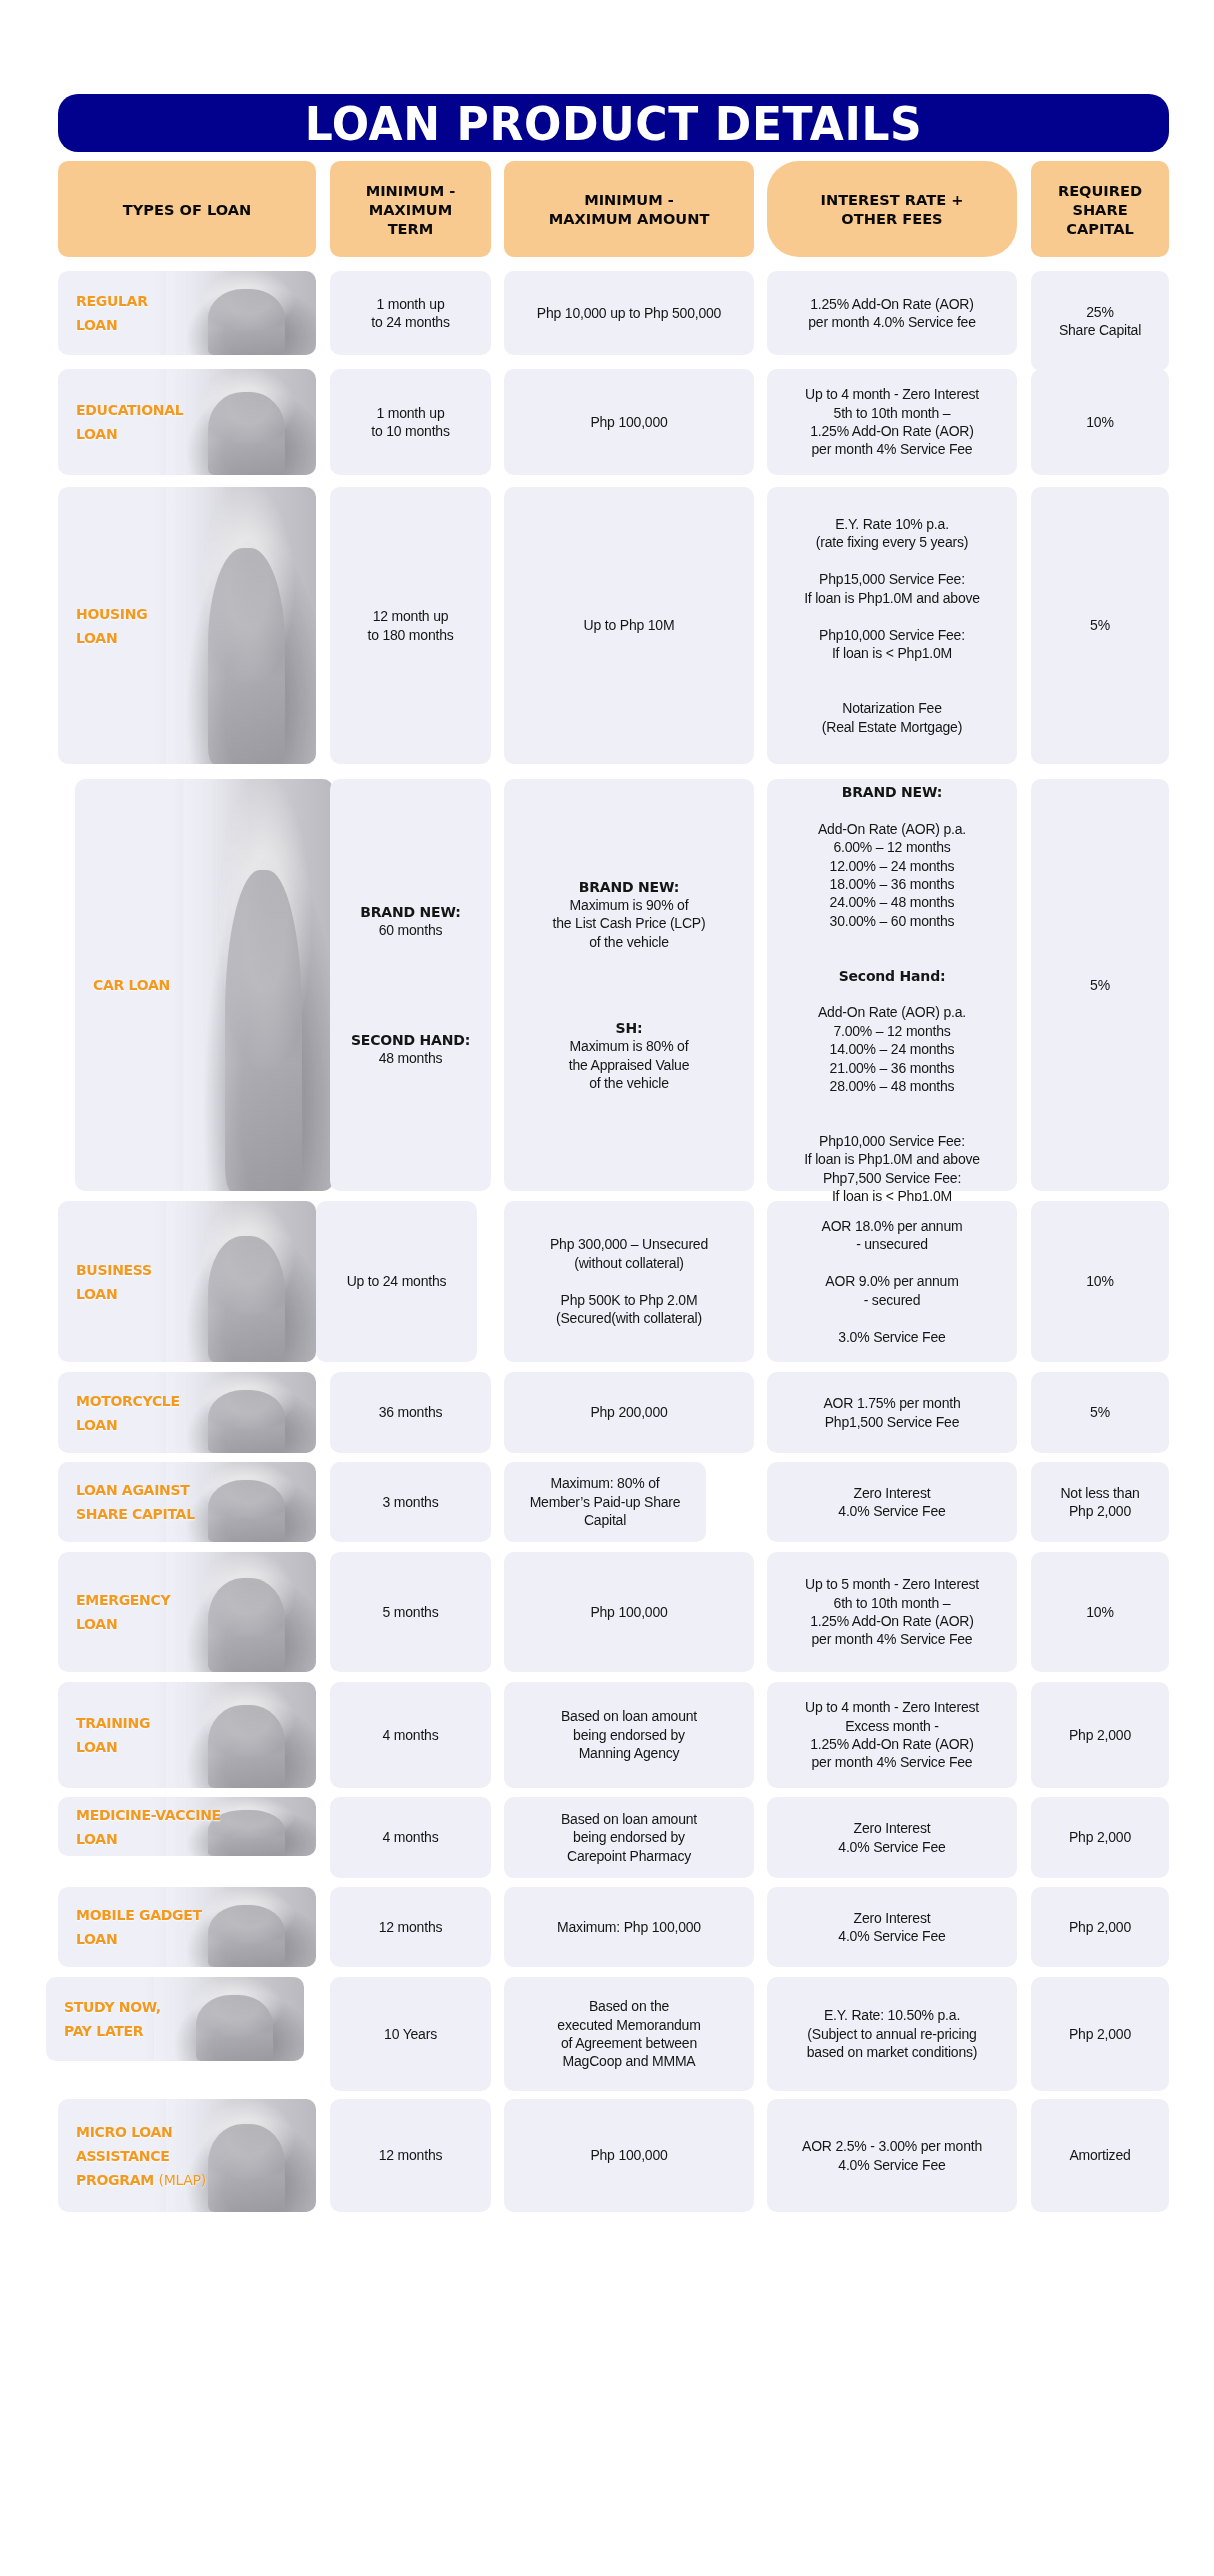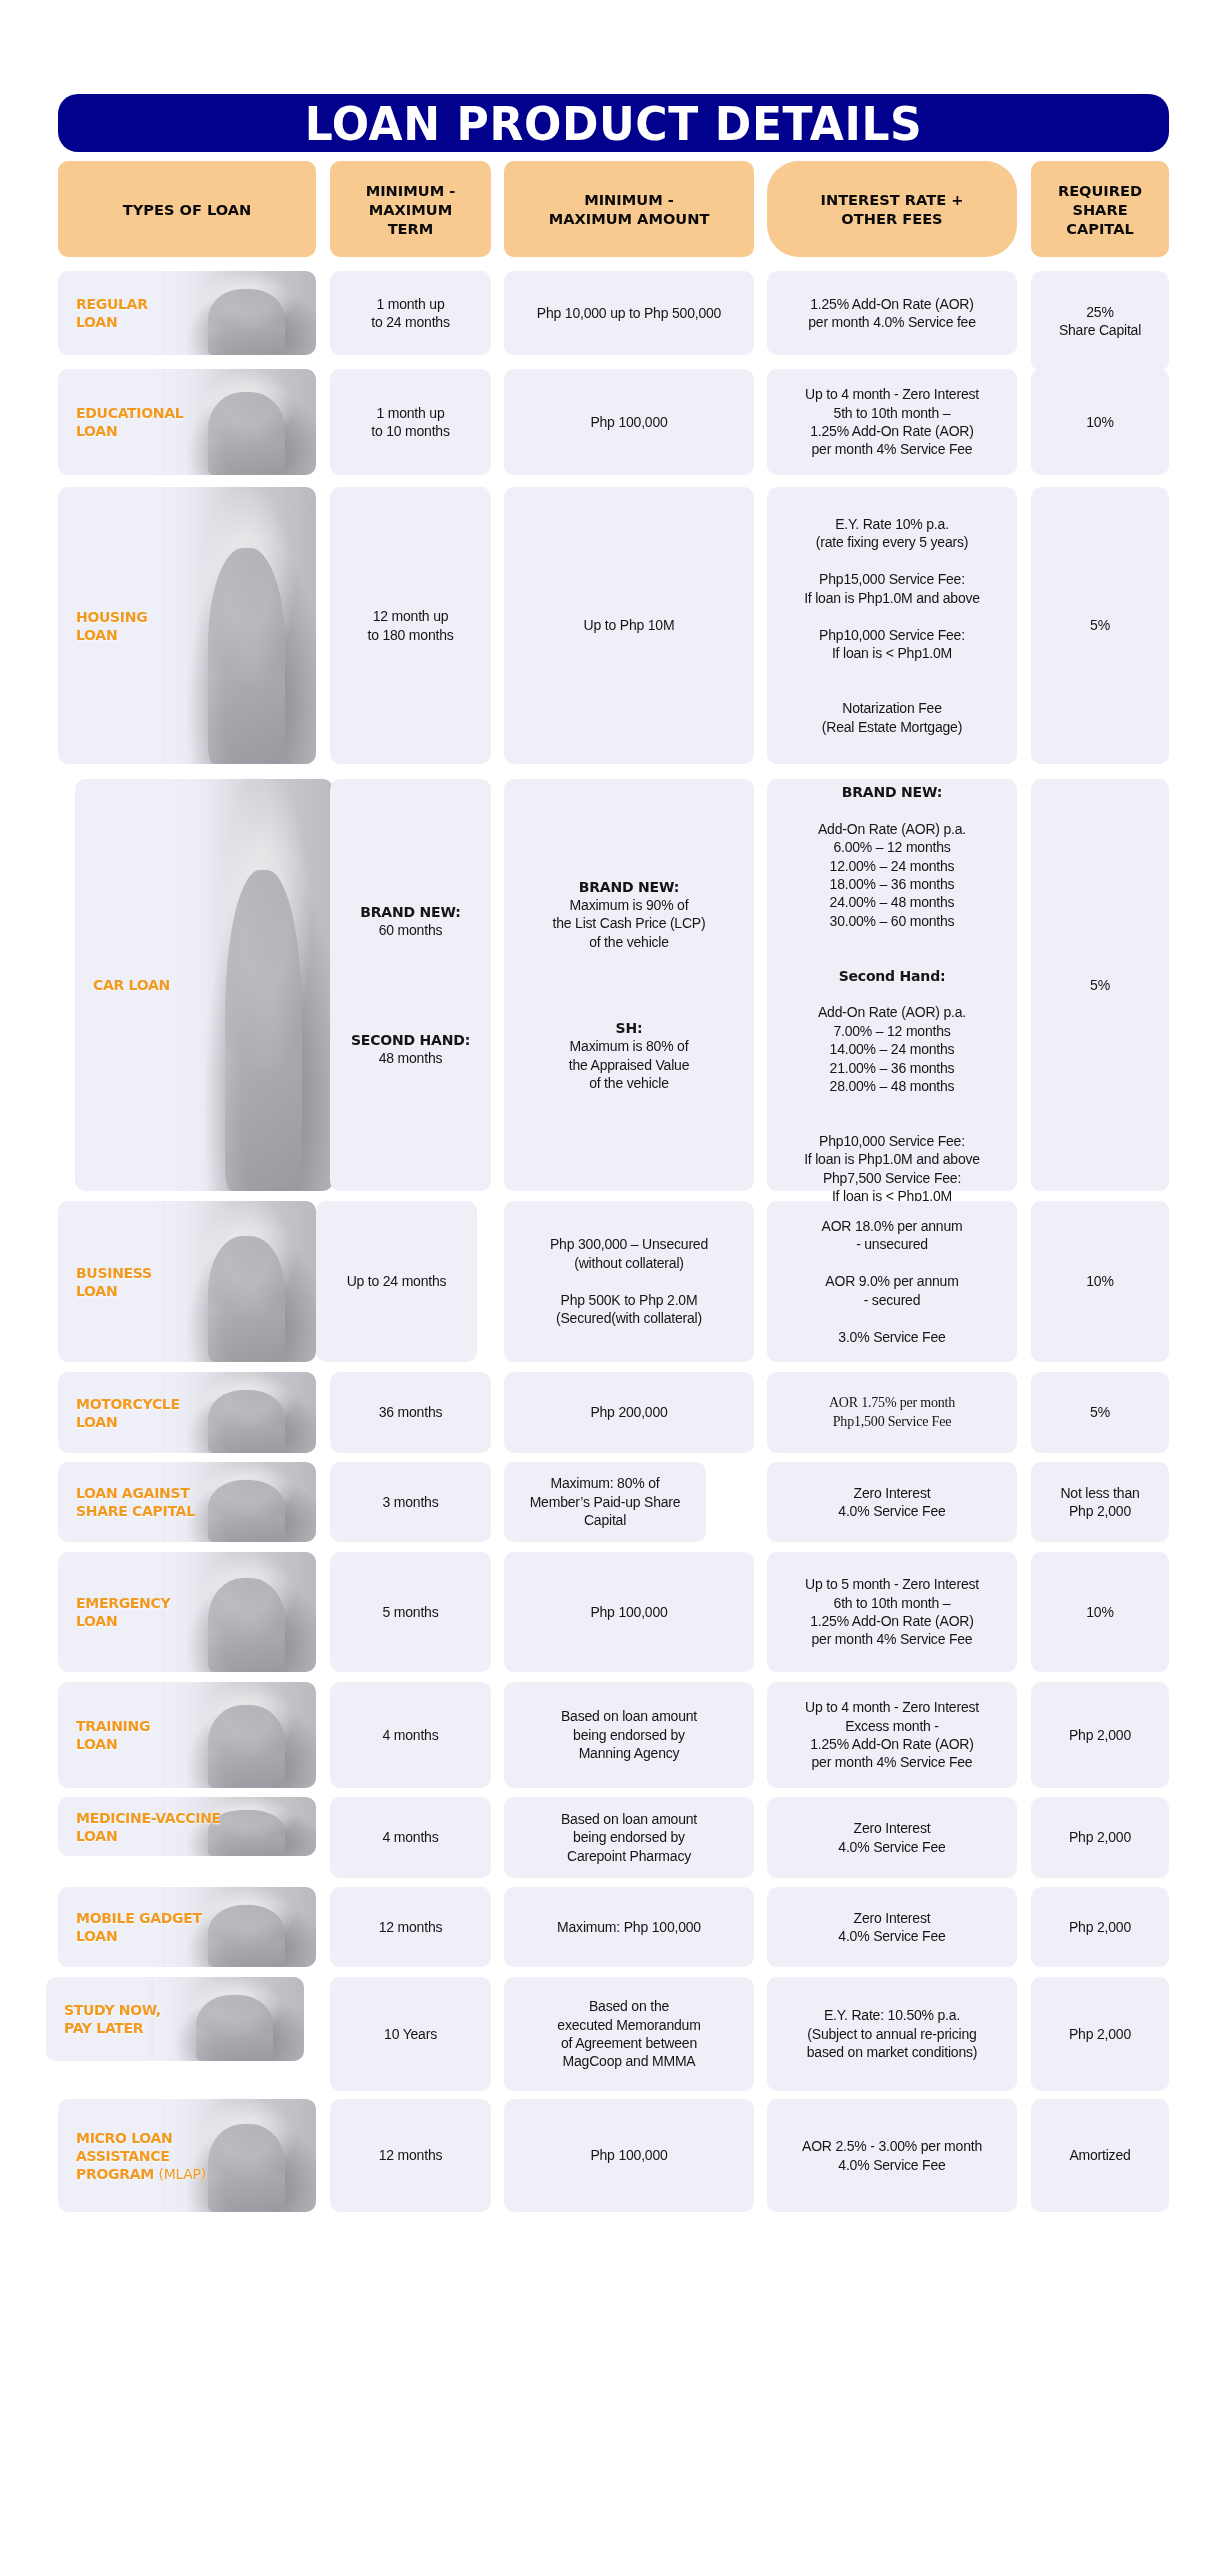--- a/index.html
+++ b/index.html
@@ -22,21 +22,21 @@
   .typecell .photo { position:absolute; right:0; top:0; bottom:0; width:58%;
                      background:
                        radial-gradient(ellipse at 55% 35%, rgba(255,255,255,0.55) 0 18%, rgba(255,255,255,0) 40%),
                        radial-gradient(ellipse at 60% 80%, rgba(90,90,95,0.45) 0 25%, rgba(90,90,95,0) 55%),
                        linear-gradient(90deg, rgba(239,239,248,1) 0%, rgba(239,239,248,0) 45%);
                      opacity:0.9; }
   .typecell .person { position:absolute; right:12%; bottom:0; width:30%; height:78%;
                       border-radius:45% 45% 8% 8%; background:linear-gradient(180deg,#8e8e94,#b4b4ba 60%,#9a9aa0); opacity:0.55; }
   .typecell .label { position:absolute; left:18px; top:50%; transform:translateY(-50%);
                      font-family:"DejaVu Sans", sans-serif; font-weight:bold; color:#F29A20;
-                     font-size:14px; line-height:18px; text-align:left; white-space:pre-line;
+                     font-size:14px; line-height:24px; text-align:left; white-space:pre-line;
                      text-shadow:0 1.3px 1.9px rgba(255,255,255,0.9); letter-spacing:-0.3px; z-index:2; }
   .typecell .label .thin { font-weight:normal; }
 </style>
 </head>
 <body>
 
 <div class="banner">
   <h1>LOAN PRODUCT DETAILS</h1>
 </div>
 
@@ -168,21 +168,21 @@
     </div>
     <div>
       <div class="typecell" style="left: 58px; top: 1372px; width: 258px; height: 81px;">
         <div class="photo"></div>
                     <div class="person"></div>
                     <div class="label"><span>MOTORCYCLE
 LOAN</span></div>
       </div>
       <div class="cell" style="left: 330px; top: 1372px; width: 161px; height: 81px;"><span>36 months</span></div>
       <div class="cell" style="left: 504px; top: 1372px; width: 250px; height: 81px;"><span>Php 200,000</span></div>
-      <div class="cell" style="left: 767px; top: 1372px; width: 250px; height: 81px; font-family: Liberation Serif, serif;"><span>AOR 1.75% per month
+      <div class="cell" style="left: 767px; top: 1372px; width: 250px; height: 81px;"><span>AOR 1.75% per month
 Php1,500 Service Fee</span></div>
       <div class="cell" style="left: 1031px; top: 1372px; width: 138px; height: 81px;"><span>5%</span></div>
     </div>
     <div>
       <div class="typecell" style="left: 58px; top: 1462px; width: 258px; height: 80px;">
         <div class="photo"></div>
                     <div class="person"></div>
                     <div class="label"><span>LOAN AGAINST
 SHARE CAPITAL</span></div>
       </div>

